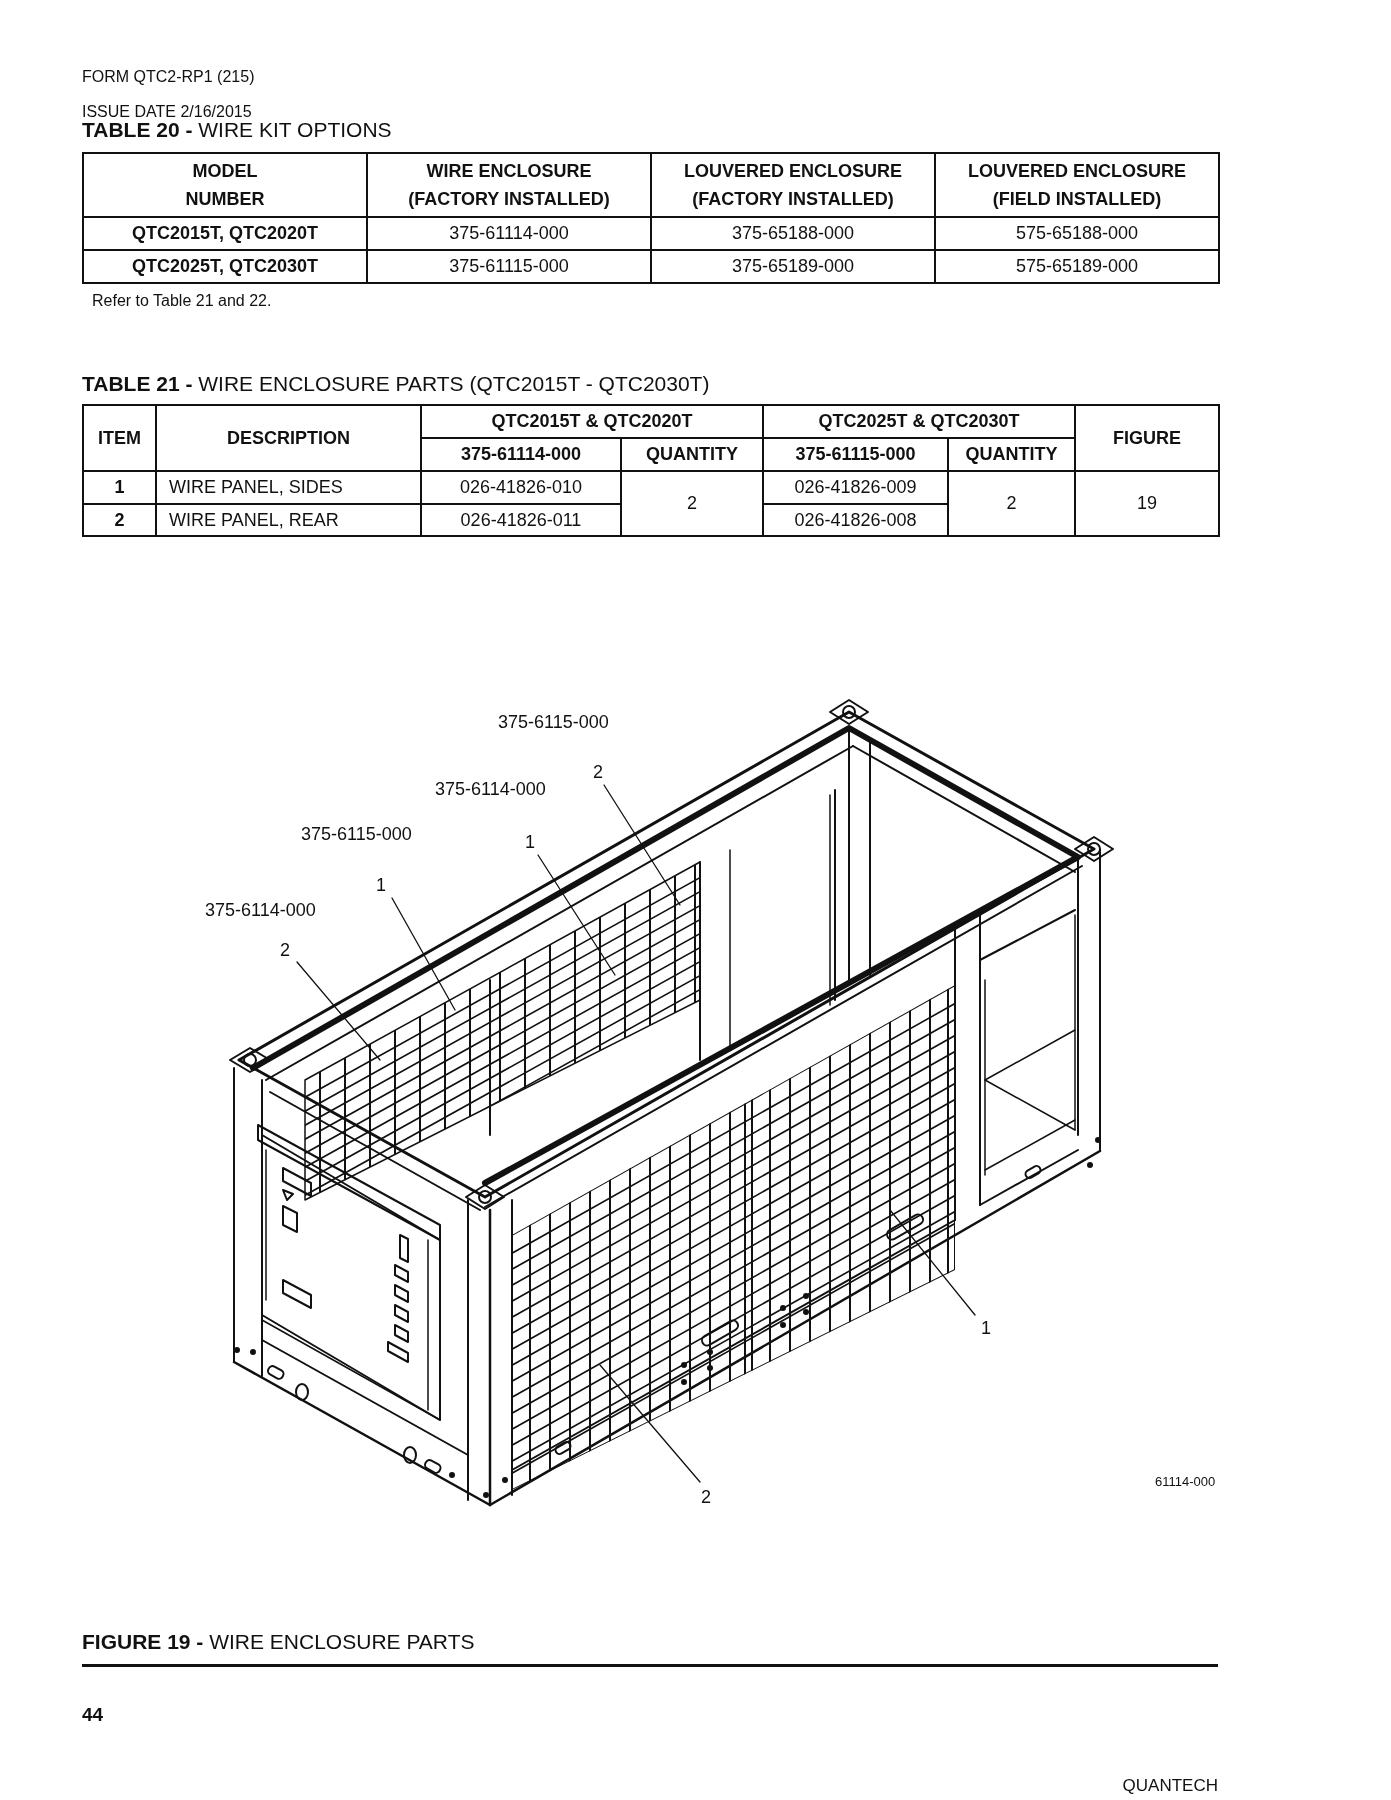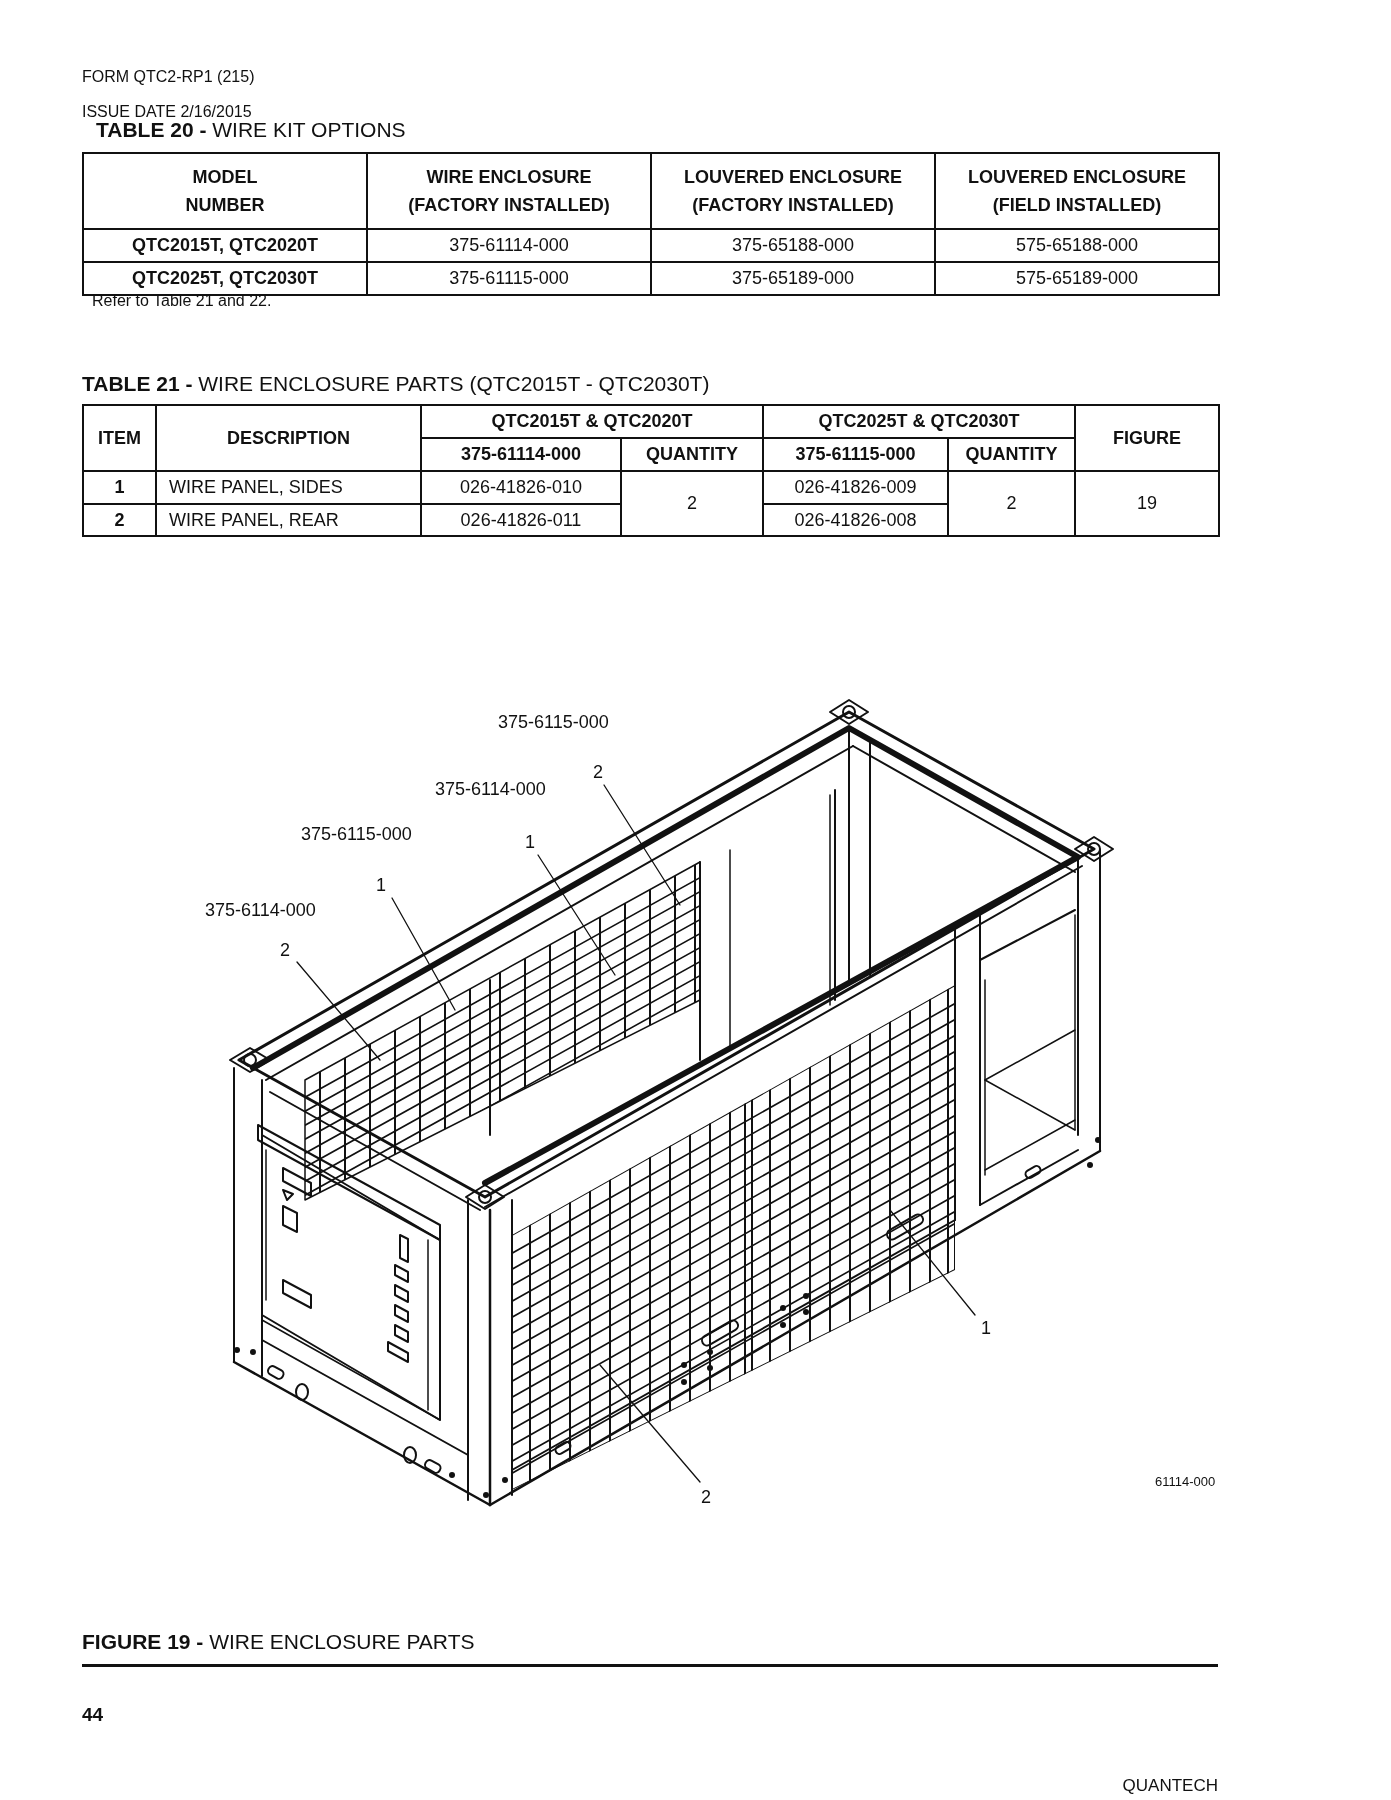--- a/index.html
+++ b/index.html
@@ -23,33 +23,33 @@
   .rule { height:3px; background:#111; }
   .footer { font-size:19px; }
   svg.drawing { position:absolute; left:0; top:0; }
 </style>
 </head>
 <body>
 
 <div class="abs hdr-line" style="left:82px; top:50px;margin-top:17px;">FORM QTC2-RP1 (215)</div>
 <div class="abs hdr-line" style="left:82px; top:70px;margin-top:32px;">ISSUE DATE 2/16/2015</div>
 
-<div class="abs tbl-title" style="left:96px; top:118px;">
+<div class="abs tbl-title" style="left:82px; top:118px;">
   <b>TABLE 20 -</b><span> WIRE KIT OPTIONS</span>
 </div>
 
 <table class="t20" style="left:82px; top:152px; width:1136px;">
   <colgroup>
       <col style="width:284px">
       <col style="width:284px">
       <col style="width:284px">
       <col style="width:284px">
     </colgroup>
   <tbody>
-      <tr style="height:76px;">
+      <tr style="height:64px;">
     <th>
           <div>MODEL</div>
           <div>NUMBER</div>
         </th>
     <th>
           <div>WIRE ENCLOSURE</div>
           <div>(FACTORY INSTALLED)</div>
         </th>
     <th>
           <div>LOUVERED ENCLOSURE</div>

